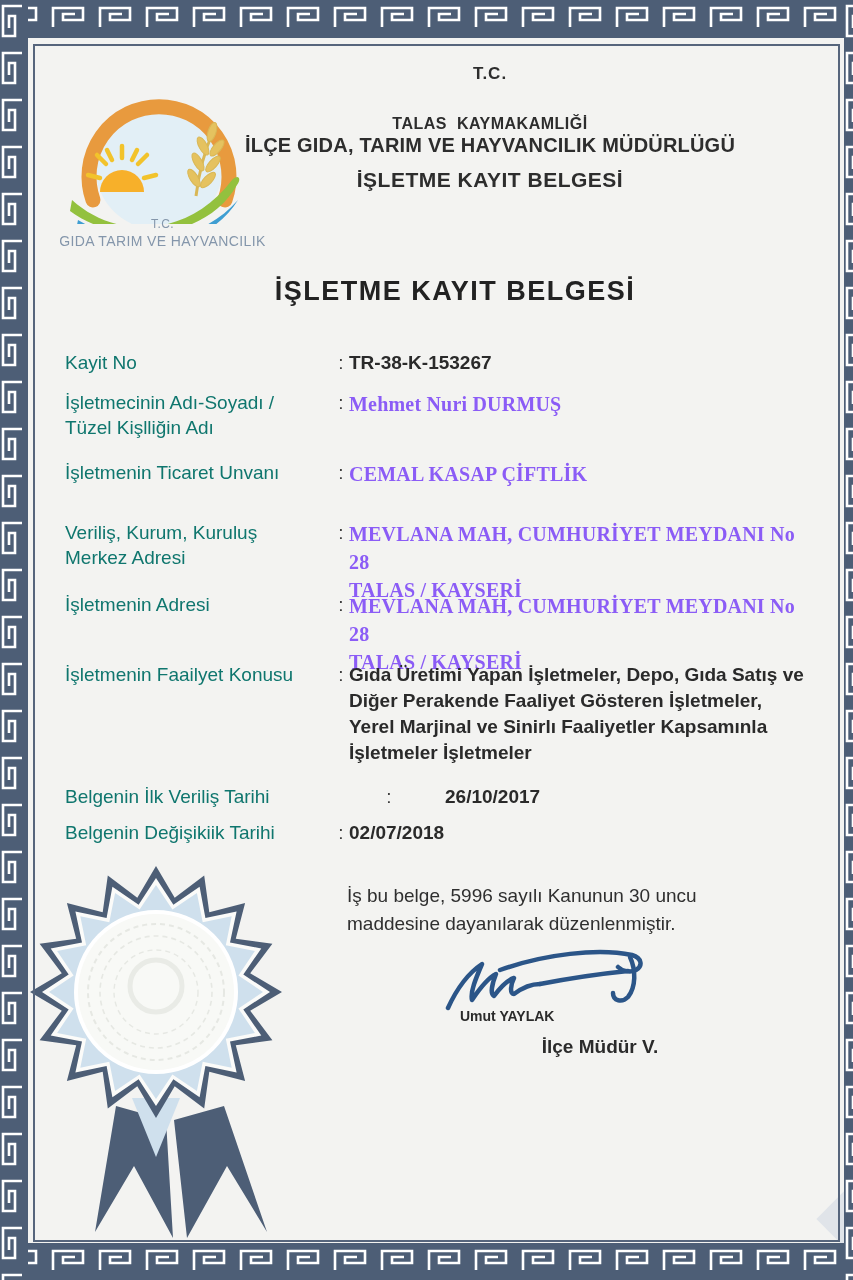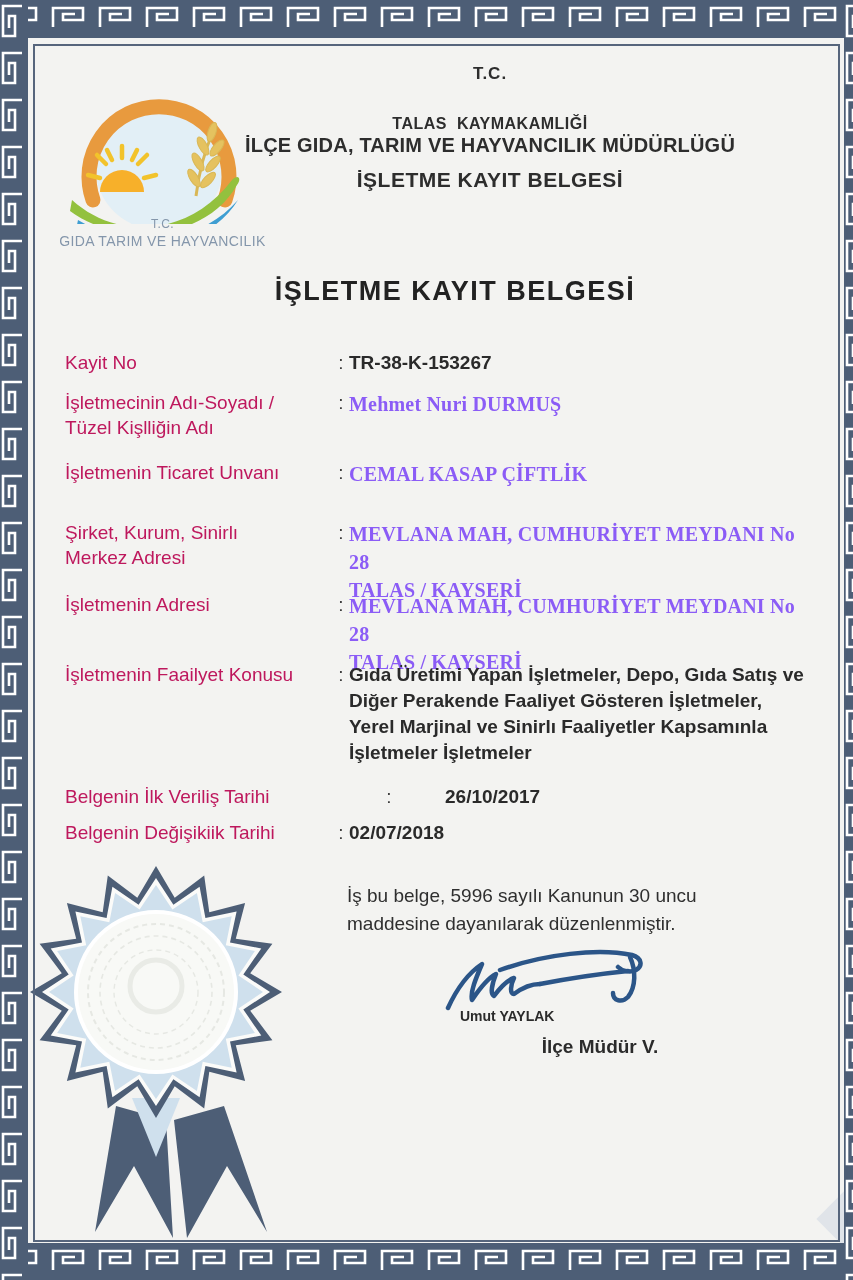--- a/index.html
+++ b/index.html
@@ -32,21 +32,21 @@
     font-size:27px;font-weight:bold;letter-spacing:1.5px;color:#222;
   }
   
   .logo-caption{position:absolute;left:15px;top:216px;width:295px;text-align:center;
     color:#8496ab;line-height:17px;letter-spacing:.4px;}
   .logo-caption .c1{font-size:12px;}
   .logo-caption .c2{font-size:14px;}
   
   #fields{position:absolute;left:65px;top:0;width:750px;height:900px;z-index:2;}
   .frow{position:absolute;left:0;display:grid;grid-template-columns:268px 16px auto;align-items:start;}
-  .flabel{font-size:19px;line-height:25px;color:#be185d;}
+  .flabel{font-size:19px;line-height:25px;color:#0f766e;}
   .fcolon{font-size:19px;line-height:25px;color:#3d3d3d;text-align:center;}
   .fvalue{color:#1d1d1d;}
   .fvalue.sans-bold{font-family:"Liberation Sans",sans-serif;font-weight:bold;font-size:19px;line-height:26px;color:#2a2a2a;}
   .fvalue.serif-bold{font-family:Liberation Serif, serif;font-weight:bold;font-size:20px;line-height:28px;letter-spacing:.2px;color:#8b5cf6;}
   
   .legal{position:absolute;left:347px;top:882px;width:420px;font-size:19px;line-height:28px;color:#2f2f2f;}
   .sig-name{position:absolute;left:460px;top:1008px;width:280px;text-align:left;font-size:14px;font-weight:bold;color:#2b2b2b;}
   .sig-title{position:absolute;left:460px;top:1036px;width:280px;text-align:center;font-size:19px;font-weight:bold;color:#2b2b2b;}
   
   .corner-artifact{position:absolute;right:-14px;top:1198px;width:42px;height:42px;
@@ -235,21 +235,21 @@
         <div class="flabel">
           <div>İşletmenin Ticaret Unvanı</div>
         </div>
         <div class="fcolon">:</div>
         <div class="fvalue serif-bold">
           <div>CEMAL KASAP ÇİFTLİK</div>
         </div>
       </div>
       <div class="frow" style="top: 520px;">
         <div class="flabel">
-          <div>Şirket, Kurum, Sinirlı</div>
+          <div>Veriliş, Kurum, Kuruluş</div>
           <div>Merkez Adresi</div>
         </div>
         <div class="fcolon">:</div>
         <div class="fvalue serif-bold">
           <div>MEVLANA MAH, CUMHURİYET MEYDANI No 28</div>
           <div>TALAS / KAYSERİ</div>
         </div>
       </div>
       <div class="frow" style="top: 592px;">
         <div class="flabel">

